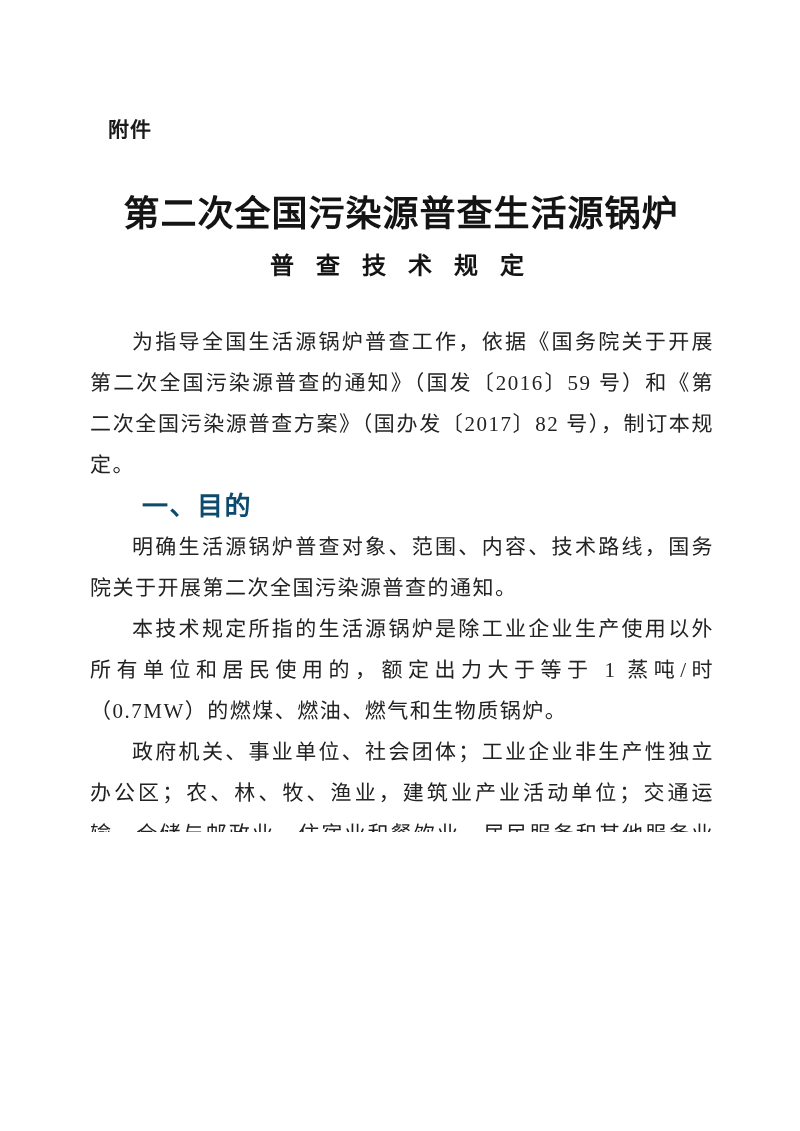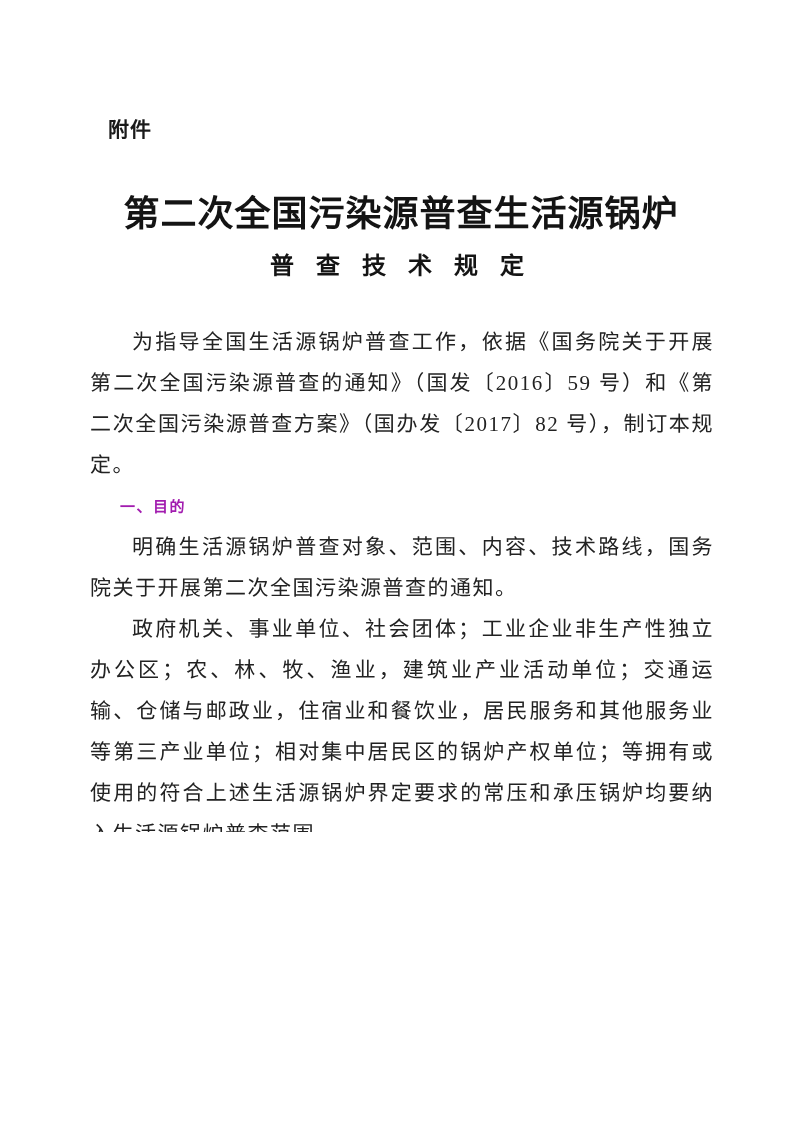--- a/index.html
+++ b/index.html
@@ -56,27 +56,27 @@
     margin: 0;
     font-size: 21px;
     line-height: 41px;
     letter-spacing: 1.5px;
     text-align: justify;
     text-indent: 2em;
     color: #222222;
   }
   .heading {
     margin: 0;
-    font-size: 15px;
+    font-size: 26px;
     line-height: 41px;
     letter-spacing: 1.5px;
     font-weight: bold;
     text-indent: 2em;
     font-family: "Liberation Sans", sans-serif;
-    color: #a21caf;
+    color: #0c4a6e;
   }
   .page-number {
     position: absolute;
     left: 103px;
     top: 1003px;
     font-size: 20px;
     letter-spacing: 6px;
     color: #2a2a2a;
   }
 </style>
@@ -89,18 +89,19 @@
 
   <div class="title-block">
     <div class="title-line1">第二次全国污染源普查生活源锅炉</div>
     <div class="title-line2">普 查 技 术 规 定</div>
   </div>
 
   <div class="body-block">
       <p class="para">为指导全国生活源锅炉普查工作，依据《国务院关于开展第二次全国污染源普查的通知》（国发〔2016〕59 号）和《第二次全国污染源普查方案》（国办发〔2017〕82 号），制订本规定。</p>
       <p class="heading">一、目的</p>
       <p class="para">明确生活源锅炉普查对象、范围、内容、技术路线，国务院关于开展第二次全国污染源普查的通知。</p>
+      <p class="para">本技术规定所指的生活源锅炉是除工业企业生产使用以外所有单位和居民使用的，额定出力大于等于 1 蒸吨/时（0.7MW）的燃煤、燃油、燃气和生物质锅炉。</p>
       <p class="para">政府机关、事业单位、社会团体；工业企业非生产性独立办公区；农、林、牧、渔业，建筑业产业活动单位；交通运输、仓储与邮政业，住宿业和餐饮业，居民服务和其他服务业等第三产业单位；相对集中居民区的锅炉产权单位；等拥有或使用的符合上述生活源锅炉界定要求的常压和承压锅炉均要纳入生活源锅炉普查范围。</p>
     </div>
 
   <div class="page-number">— 4 —</div>
 
 </div>
 
 </body></html>

